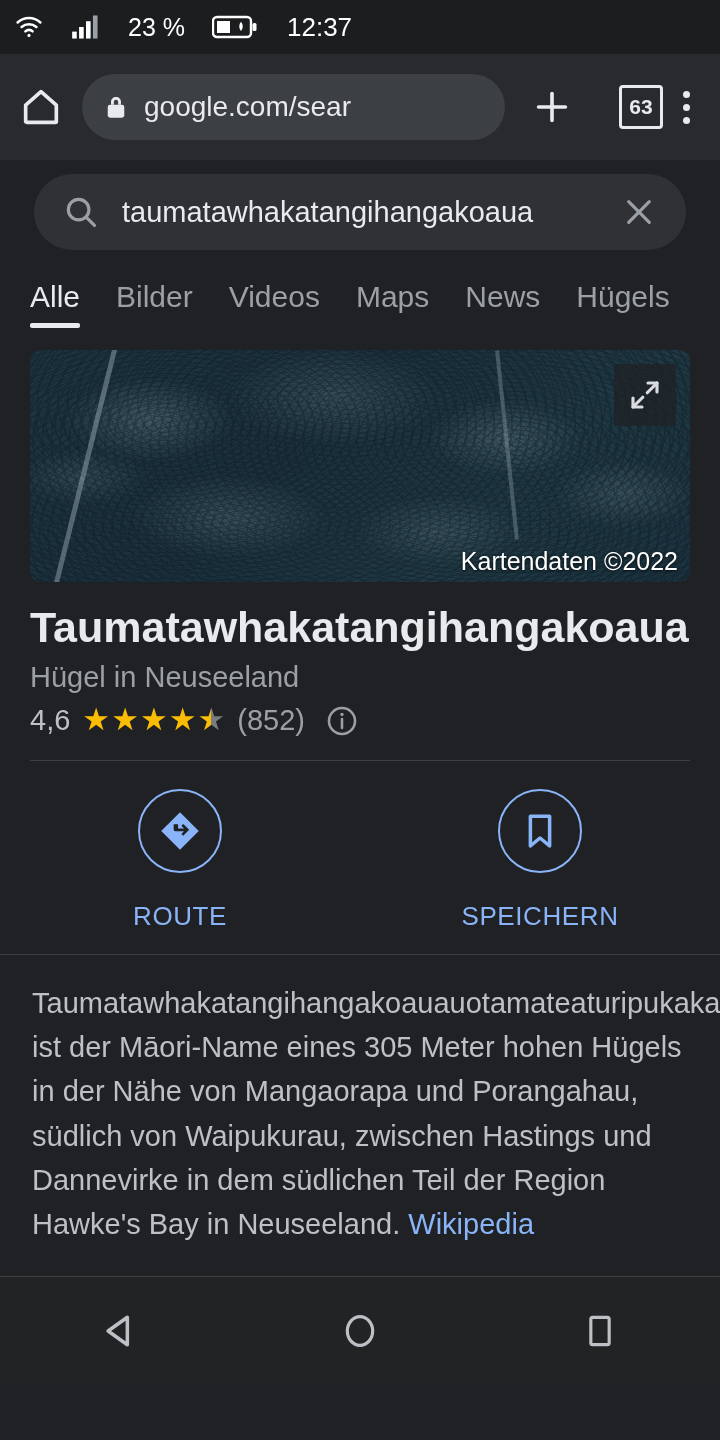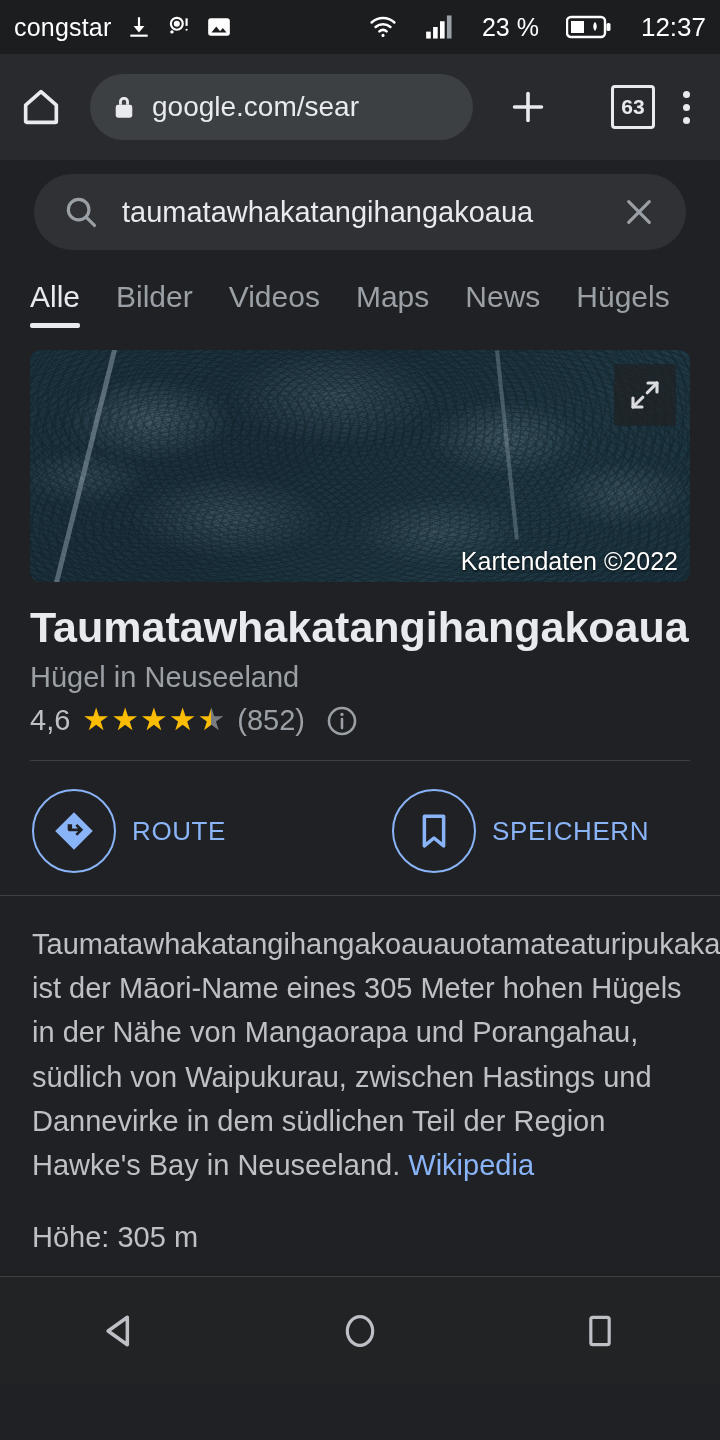--- a/index.html
+++ b/index.html
@@ -20,21 +20,21 @@
   .status-left { display: flex; align-items: center; gap: 14px; flex: 1; }
   .carrier { font-size: 25px; letter-spacing: .2px; }
   .status-right { display: flex; align-items: center; gap: 27px; }
   .battery-pct { font-size: 25px; }
   .clock { font-size: 26px; margin-left: 2px; }
   svg { display: block; }
 
   
   .browser-bar {
     height: 106px; background: #292a2d;
-    display: flex; align-items: center; padding: 0 18px; gap: 16px;
+    display: flex; align-items: center; padding: 0 18px; gap: 8px;
   }
   .urlpill {
     flex: 1; height: 66px; background: #3c4043;
     border-radius: 33px; display: flex; align-items: center;
     padding: 0 22px; gap: 16px; margin: 0 16px 0 10px; overflow: hidden;
   }
   .url-text {
     color: #e8eaed; font-size: 28px; white-space: nowrap;
   }
   .tabcount {
@@ -133,21 +133,21 @@
   .star.half {
     background: linear-gradient(90deg, #fbbc04 50%, #7a7d80 50%);
     -webkit-background-clip: text; background-clip: text; color: transparent;
   }
   .rating-count { color: #9aa0a6; font-size: 29px; }
 
   hr.sep { border: 0; border-top: 1px solid #3c4043; margin: 22px 0 0 0; }
 
   
   .actions { display: flex; padding: 28px 0 22px 0; }
-  .action { flex: 1; display: flex; flex-direction: row; align-items: center; gap: 16px; margin-left: 32px; }
+  .action { flex: 1; display: flex; flex-direction: column; align-items: center; gap: 28px; }
   .action-circle {
     width: 84px; height: 84px; border-radius: 50%;
     border: 2px solid #8ab4f8; display: flex; align-items: center; justify-content: center;
   }
   .action-label { color: #8ab4f8; font-size: 26px; letter-spacing: .6px; }
 
   
   .desc { padding: 26px 32px 0 32px; }
   .desc p { color: #bdc1c6; font-size: 29px; line-height: 1.52; }
   .desc a { color: #8ab4f8; text-decoration: none; }
@@ -158,44 +158,20 @@
     position: absolute; left: 0; bottom: 0; width: 720px; height: 108px;
     background: #222325; border-top: 1px solid #3c4043;
     display: flex; align-items: center; justify-content: space-around;
   }
   .navbar > div { display: flex; align-items: center; justify-content: center; width: 160px; height: 108px; }
 </style>
 </head>
 <body>
 
 <div class="status-bar">
-  <div class="status-left">
-    <span class="carrier">congstar</span>
-    <span>
-      <svg width="26" height="26" viewBox="0 0 24 24" fill="#fff">
-          <path d="M11 3h2v8h4l-5 6-5-6h4V3z"></path>
-          <rect x="4" y="19" width="16" height="2"></rect>
-        </svg>
-    </span>
-    <span>
-      <svg width="26" height="26" viewBox="0 0 24 24" fill="none" stroke="#fff" stroke-width="2">
-        <circle cx="10" cy="9" r="5.5"></circle>
-          <circle cx="10" cy="9" r="1.8" fill="#fff"></circle>
-        <circle cx="5.5" cy="16.5" r="1.6" fill="#fff" stroke="none"></circle>
-        <line x1="19" y1="4" x2="19" y2="11"></line>
-          <circle cx="19" cy="14.5" r="1" fill="#fff" stroke="none"></circle>
-      </svg>
-    </span>
-    <span>
-      <svg width="26" height="26" viewBox="0 0 24 24">
-          <rect x="2" y="4" width="20" height="16" rx="2.5" fill="#fff"></rect>
-          <path d="M5 17l4.5-5.5L13 16l2.5-3L19 17H5z" fill="#1c1d1f"></path>
-        </svg>
-    </span>
-  </div>
   <div class="status-right">
     <span>
       <svg width="30" height="24" viewBox="0 0 24 20" fill="none" stroke="#fff" stroke-width="2.1" stroke-linecap="round">
         <path d="M2.5 6.2C5.2 3.8 8.4 2.5 12 2.5s6.8 1.3 9.5 3.7"></path>
         <path d="M5.8 10C7.6 8.5 9.7 7.7 12 7.7s4.4.8 6.2 2.3"></path>
         <path d="M9 13.6c.9-.8 1.9-1.2 3-1.2s2.1.4 3 1.2"></path>
         <circle cx="12" cy="17" r="1.3" fill="#fff" stroke="none"></circle>
       </svg>
     </span>
     <span>

